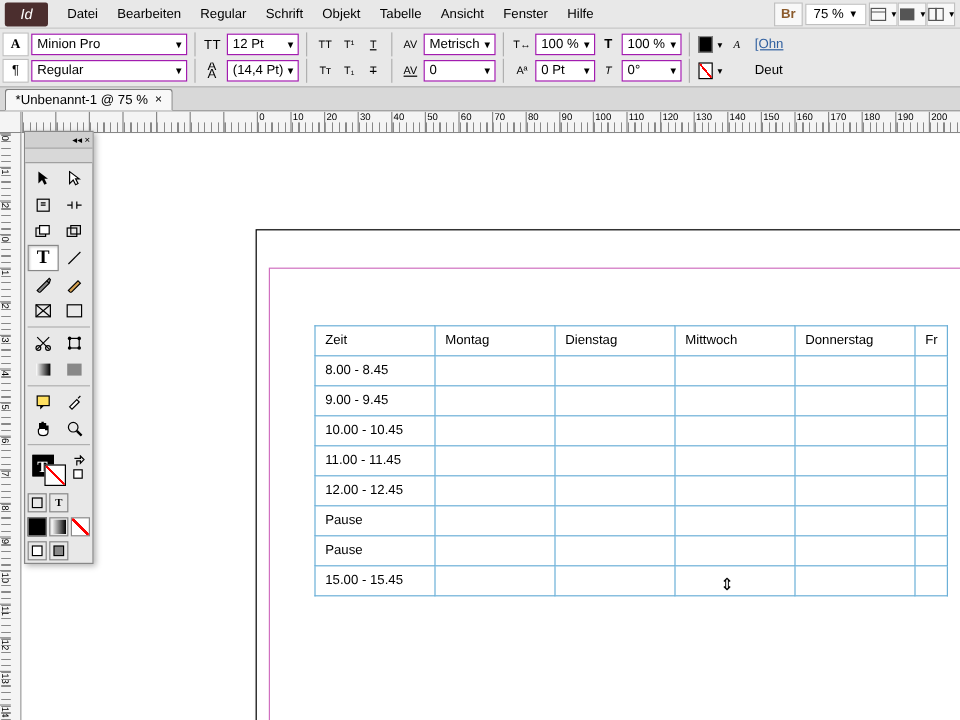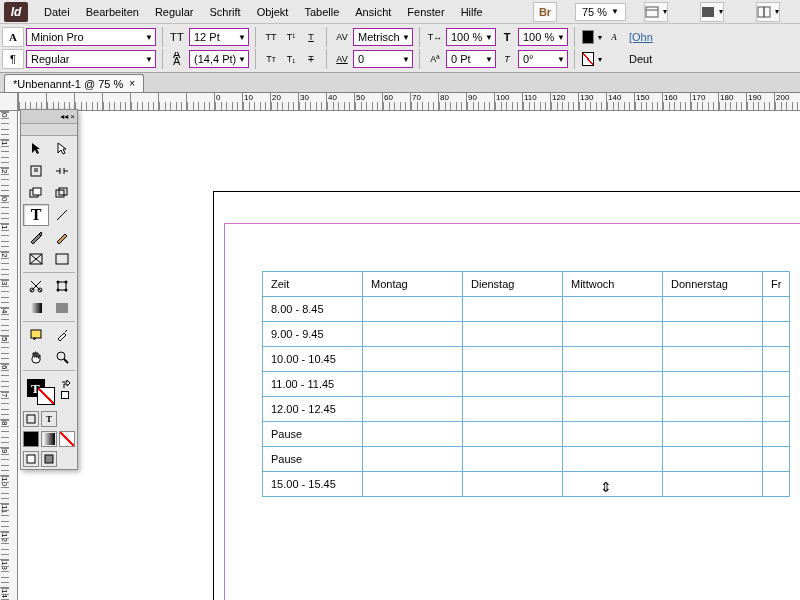--- a/index.html
+++ b/index.html
@@ -1,23 +1,23 @@
 <!DOCTYPE html>
 <html><head>
 <meta charset="utf-8">
 <style>
 * { margin: 0; padding: 0; box-sizing: border-box; font-family: Tahoma, sans-serif; font-size: 11px; }
 body { background: #f0f0f0; overflow: hidden; width: 800px; height: 600px; position: relative; }
 
 .menubar { background: #e8e8e8; height: 24px; display: flex; align-items: center; padding: 0 4px; border-bottom: 1px solid #c0c0c0; }
-.app-icon { width: 24px; height: 20px; background: #4b2e2e; color: #fff; display: flex; align-items: center; justify-content: center; font-weight: bold; font-size: 12px; margin-right: 8px; border-radius: 2px; font-style: italic; }
+.app-icon { width: 36px; height: 20px; background: #4b2e2e; color: #fff; display: flex; align-items: center; justify-content: center; font-weight: normal; font-size: 12px; margin-right: 8px; border-radius: 2px; font-style: italic; }
 .menu-item { padding: 4px 8px; cursor: pointer; }
 .menu-spacer { flex: 1; }
 .menu-right-item { padding: 2px 6px; margin: 0 2px; border: 1px solid #c0c0c0; background: #fff; display: flex; align-items: center; height: 18px; }
-.menu-icon-box { width: 24px; height: 20px; border: 1px solid #c0c0c0; margin: 0 16px; background: #f8f8f8; display: flex; align-items: center; justify-content: center; }
+.menu-icon-box { width: 24px; height: 20px; border: 1px solid #c0c0c0; margin: 0 0; background: #f8f8f8; display: flex; align-items: center; justify-content: center; }
 .dropdown-arrow { margin-left: 4px; font-size: 8px; }
 
 .control-panel { background: #e8e8e8; padding: 2px; border-bottom: 1px solid #a0a0a0; }
 .cp-row { display: flex; align-items: center; height: 22px; gap: 2px; }
 .cp-icon { width: 22px; height: 20px; display: flex; align-items: center; justify-content: center; border: 1px solid transparent; }
 .cp-icon.boxed { border: 1px solid #c0c0c0; background: #fff; }
 .cp-select { border: 1px solid #a21caf; background: #fff; height: 18px; padding: 0 4px; display: flex; align-items: center; min-width: 60px; position: relative; }
 .cp-select.wide { min-width: 130px; }
 .cp-select-arrow { position: absolute; right: 2px; font-size: 8px; }
 .cp-divider { width: 1px; height: 20px; background: #b0b0b0; margin: 0 4px; }

